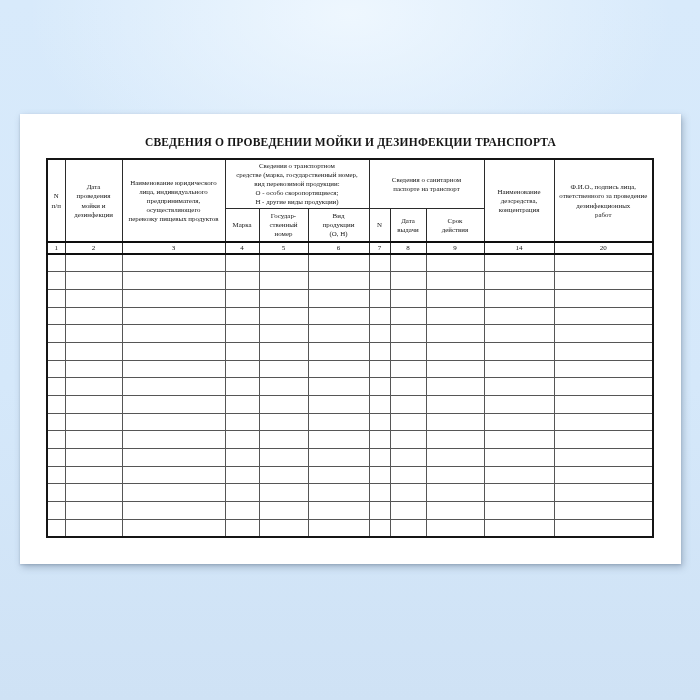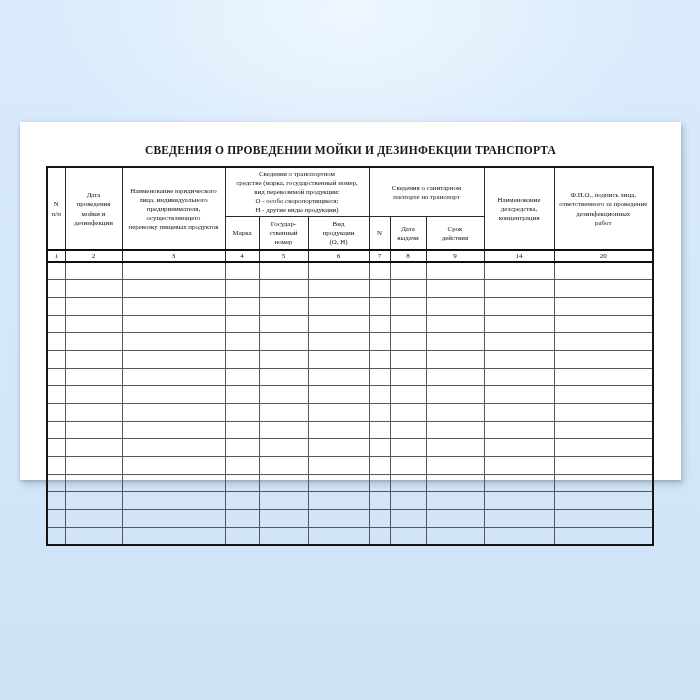--- a/index.html
+++ b/index.html
@@ -11,22 +11,22 @@
   }
   .stage {
     position: relative;
     width: 700px; height: 700px;
     background:
       radial-gradient(ellipse 520px 300px at 50% 2%, rgba(242,249,255,0.85), rgba(242,249,255,0) 62%),
       linear-gradient(180deg, #d8eafb 0%, #d5e8fa 55%, #cfe2f5 100%);
   }
   .paper {
     position: absolute;
-    left: 20px; top: 122px;
-    width: 661px; height: 358px;
+    left: 20px; top: 114px;
+    width: 661px; height: 450px;
     background: #ffffff;
     box-shadow: 2px 3px 7px rgba(96,115,140,0.45), 0 1px 2px rgba(96,115,140,0.30);
   }
   .title {
     position: absolute;
     top: 22px; left: 0;
     width: 100%;
     text-align: center;
     font-weight: bold;
     font-size: 11.5px;

